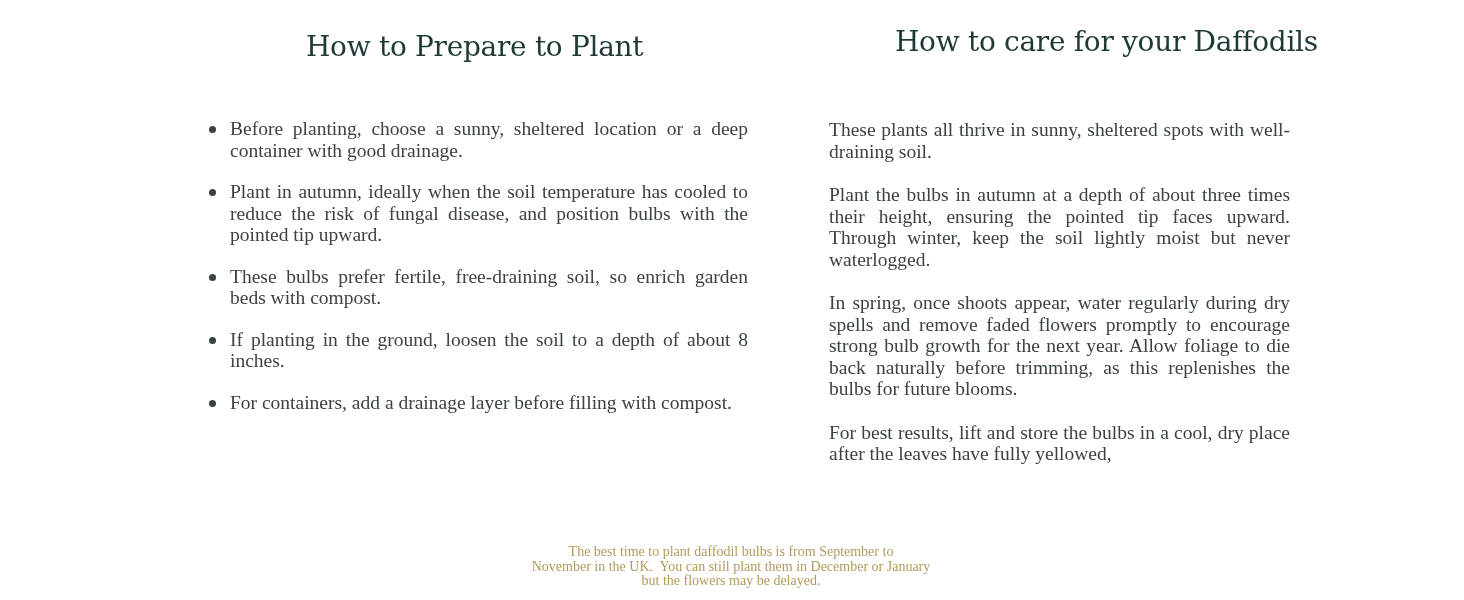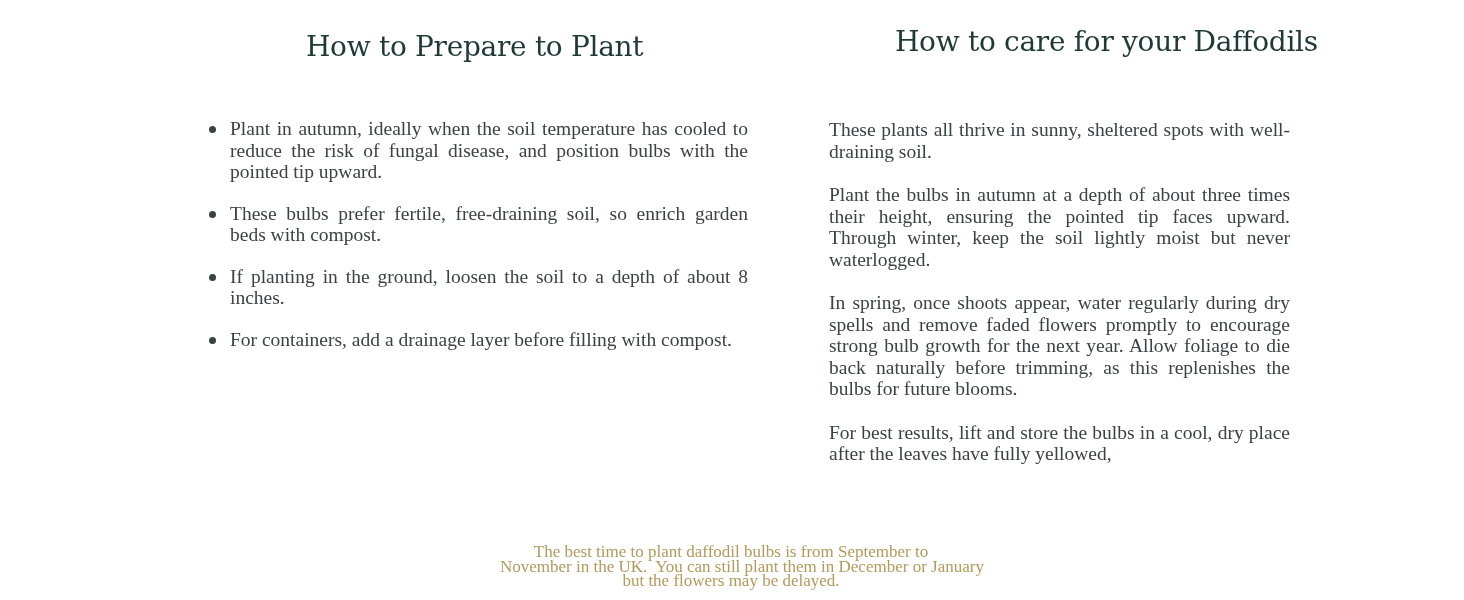--- a/index.html
+++ b/index.html
@@ -15,32 +15,33 @@
     #title-right { left: 895px; top: 25px; }
     .col { position: absolute; color: #3b4245; font-family: "Liberation Serif", serif; font-size: 19.5px; line-height: 21.5px; }
     #left-col { left: 208px; top: 118px; width: 540px; }
     #left-col ul { list-style: none; margin: 0; padding: 0; }
     #left-col li { position: relative; padding-left: 22px; margin-bottom: 20px; text-align: justify; }
     #left-col li .bullet { position: absolute; left: 1px; top: 8px; width: 7px; height: 7px; border-radius: 50%; background: #3b4245; }
     #right-col { left: 829px; top: 119px; width: 473px; }
     #right-col p { margin: 0 12px 22px 0; text-align: justify; }
     #footer-note {
       position: absolute; left: 500px; top: 545px; width: 462px; text-align: center;
-      color: #b39a5c; font-family: "Liberation Serif", serif; font-size: 17px; line-height: 14.5px;
+      color: #b39a5c; font-family: "Liberation Serif", serif; font-size: 14px; line-height: 14.5px;
     }
     #footer-note span { display: block; }
   </style>
 </head>
 <body>
 
 <h1 class="h1" id="title-left">How to Prepare to Plant</h1>
 <h1 class="h1" id="title-right">How to care for your Daffodils</h1>
 
 <div class="col" id="left-col">
   <ul>
+    <li><span class="bullet"></span><span>Before planting, choose a sunny, sheltered location or a deep container with good drainage.</span></li>
     <li><span class="bullet"></span><span>Plant in autumn, ideally when the soil temperature has cooled to reduce the risk of fungal disease, and position bulbs with the pointed tip upward.</span></li>
     <li><span class="bullet"></span><span>These bulbs prefer fertile, free-draining soil, so enrich garden beds with compost.</span></li>
     <li><span class="bullet"></span><span> If planting in the ground, loosen the soil to a depth of about 8 inches.</span></li>
     <li><span class="bullet"></span><span>For containers, add a drainage layer before filling with compost.</span></li>
   </ul>
 </div>
 
 <div class="col" id="right-col">
   <p>These plants all thrive in sunny, sheltered spots with well-draining soil.</p>
   <p>Plant the bulbs in autumn at a depth of about three times their height, ensuring the pointed tip faces upward. Through winter, keep the soil lightly moist but never waterlogged.</p>

